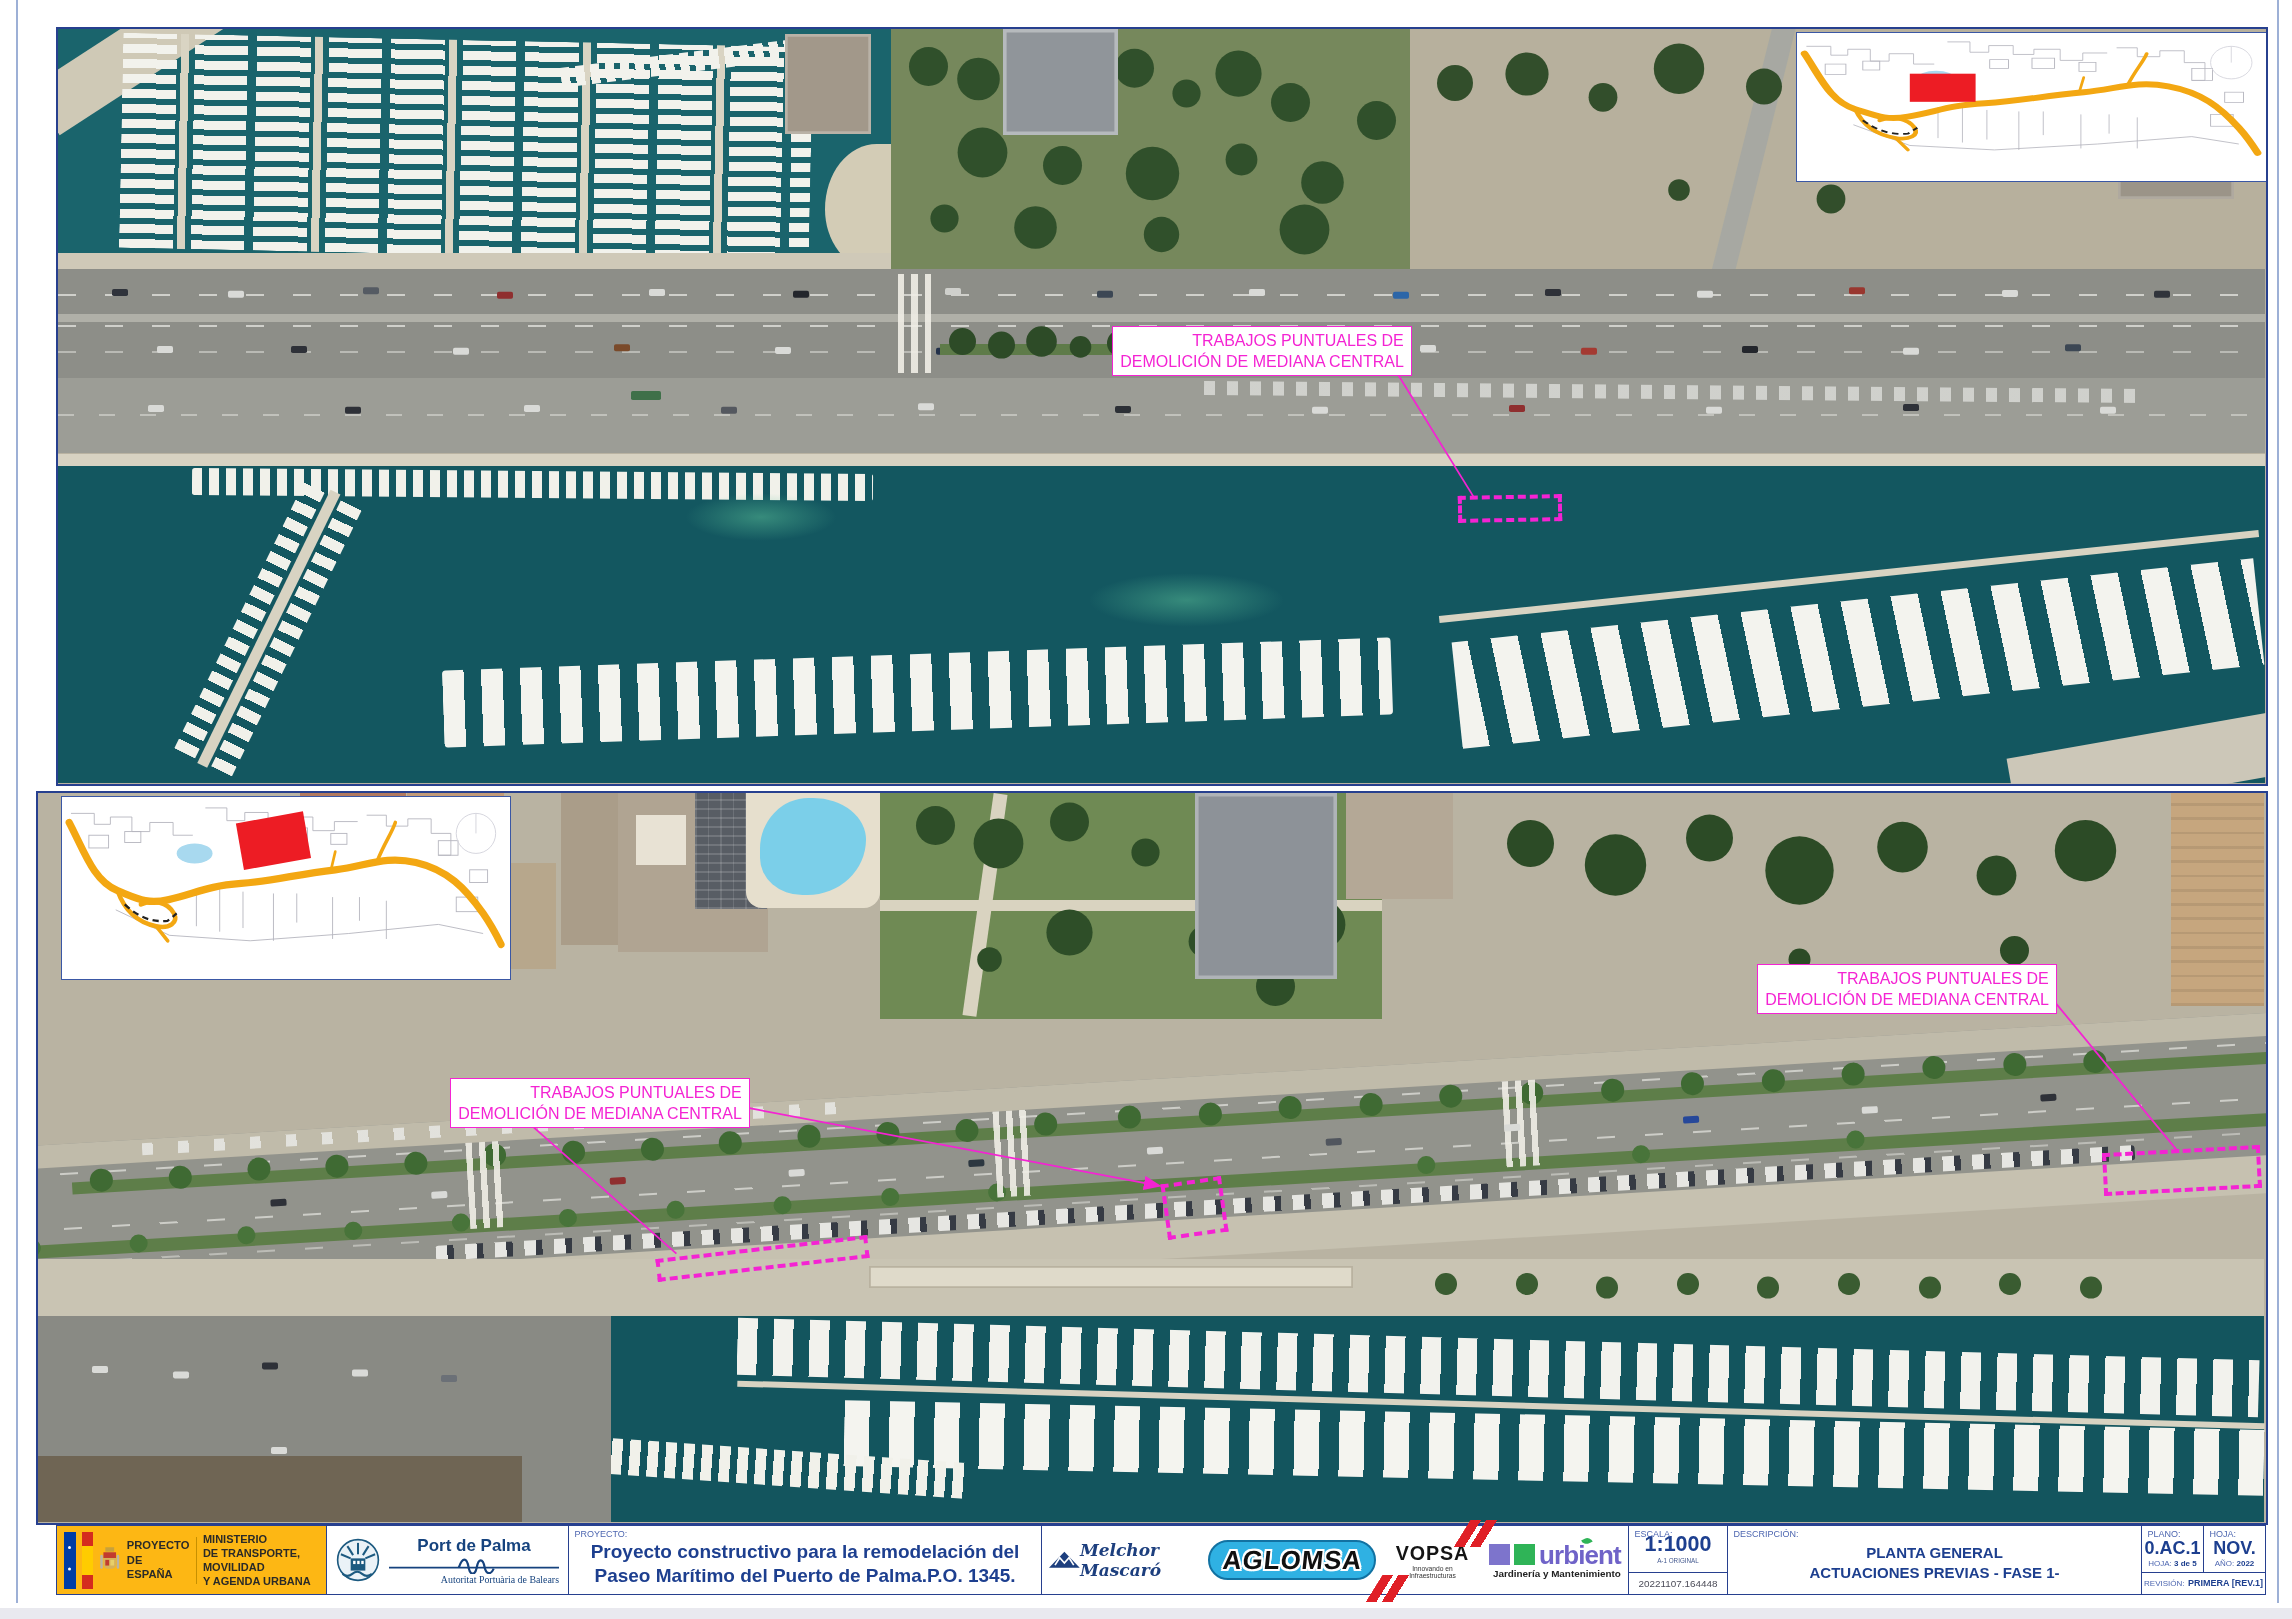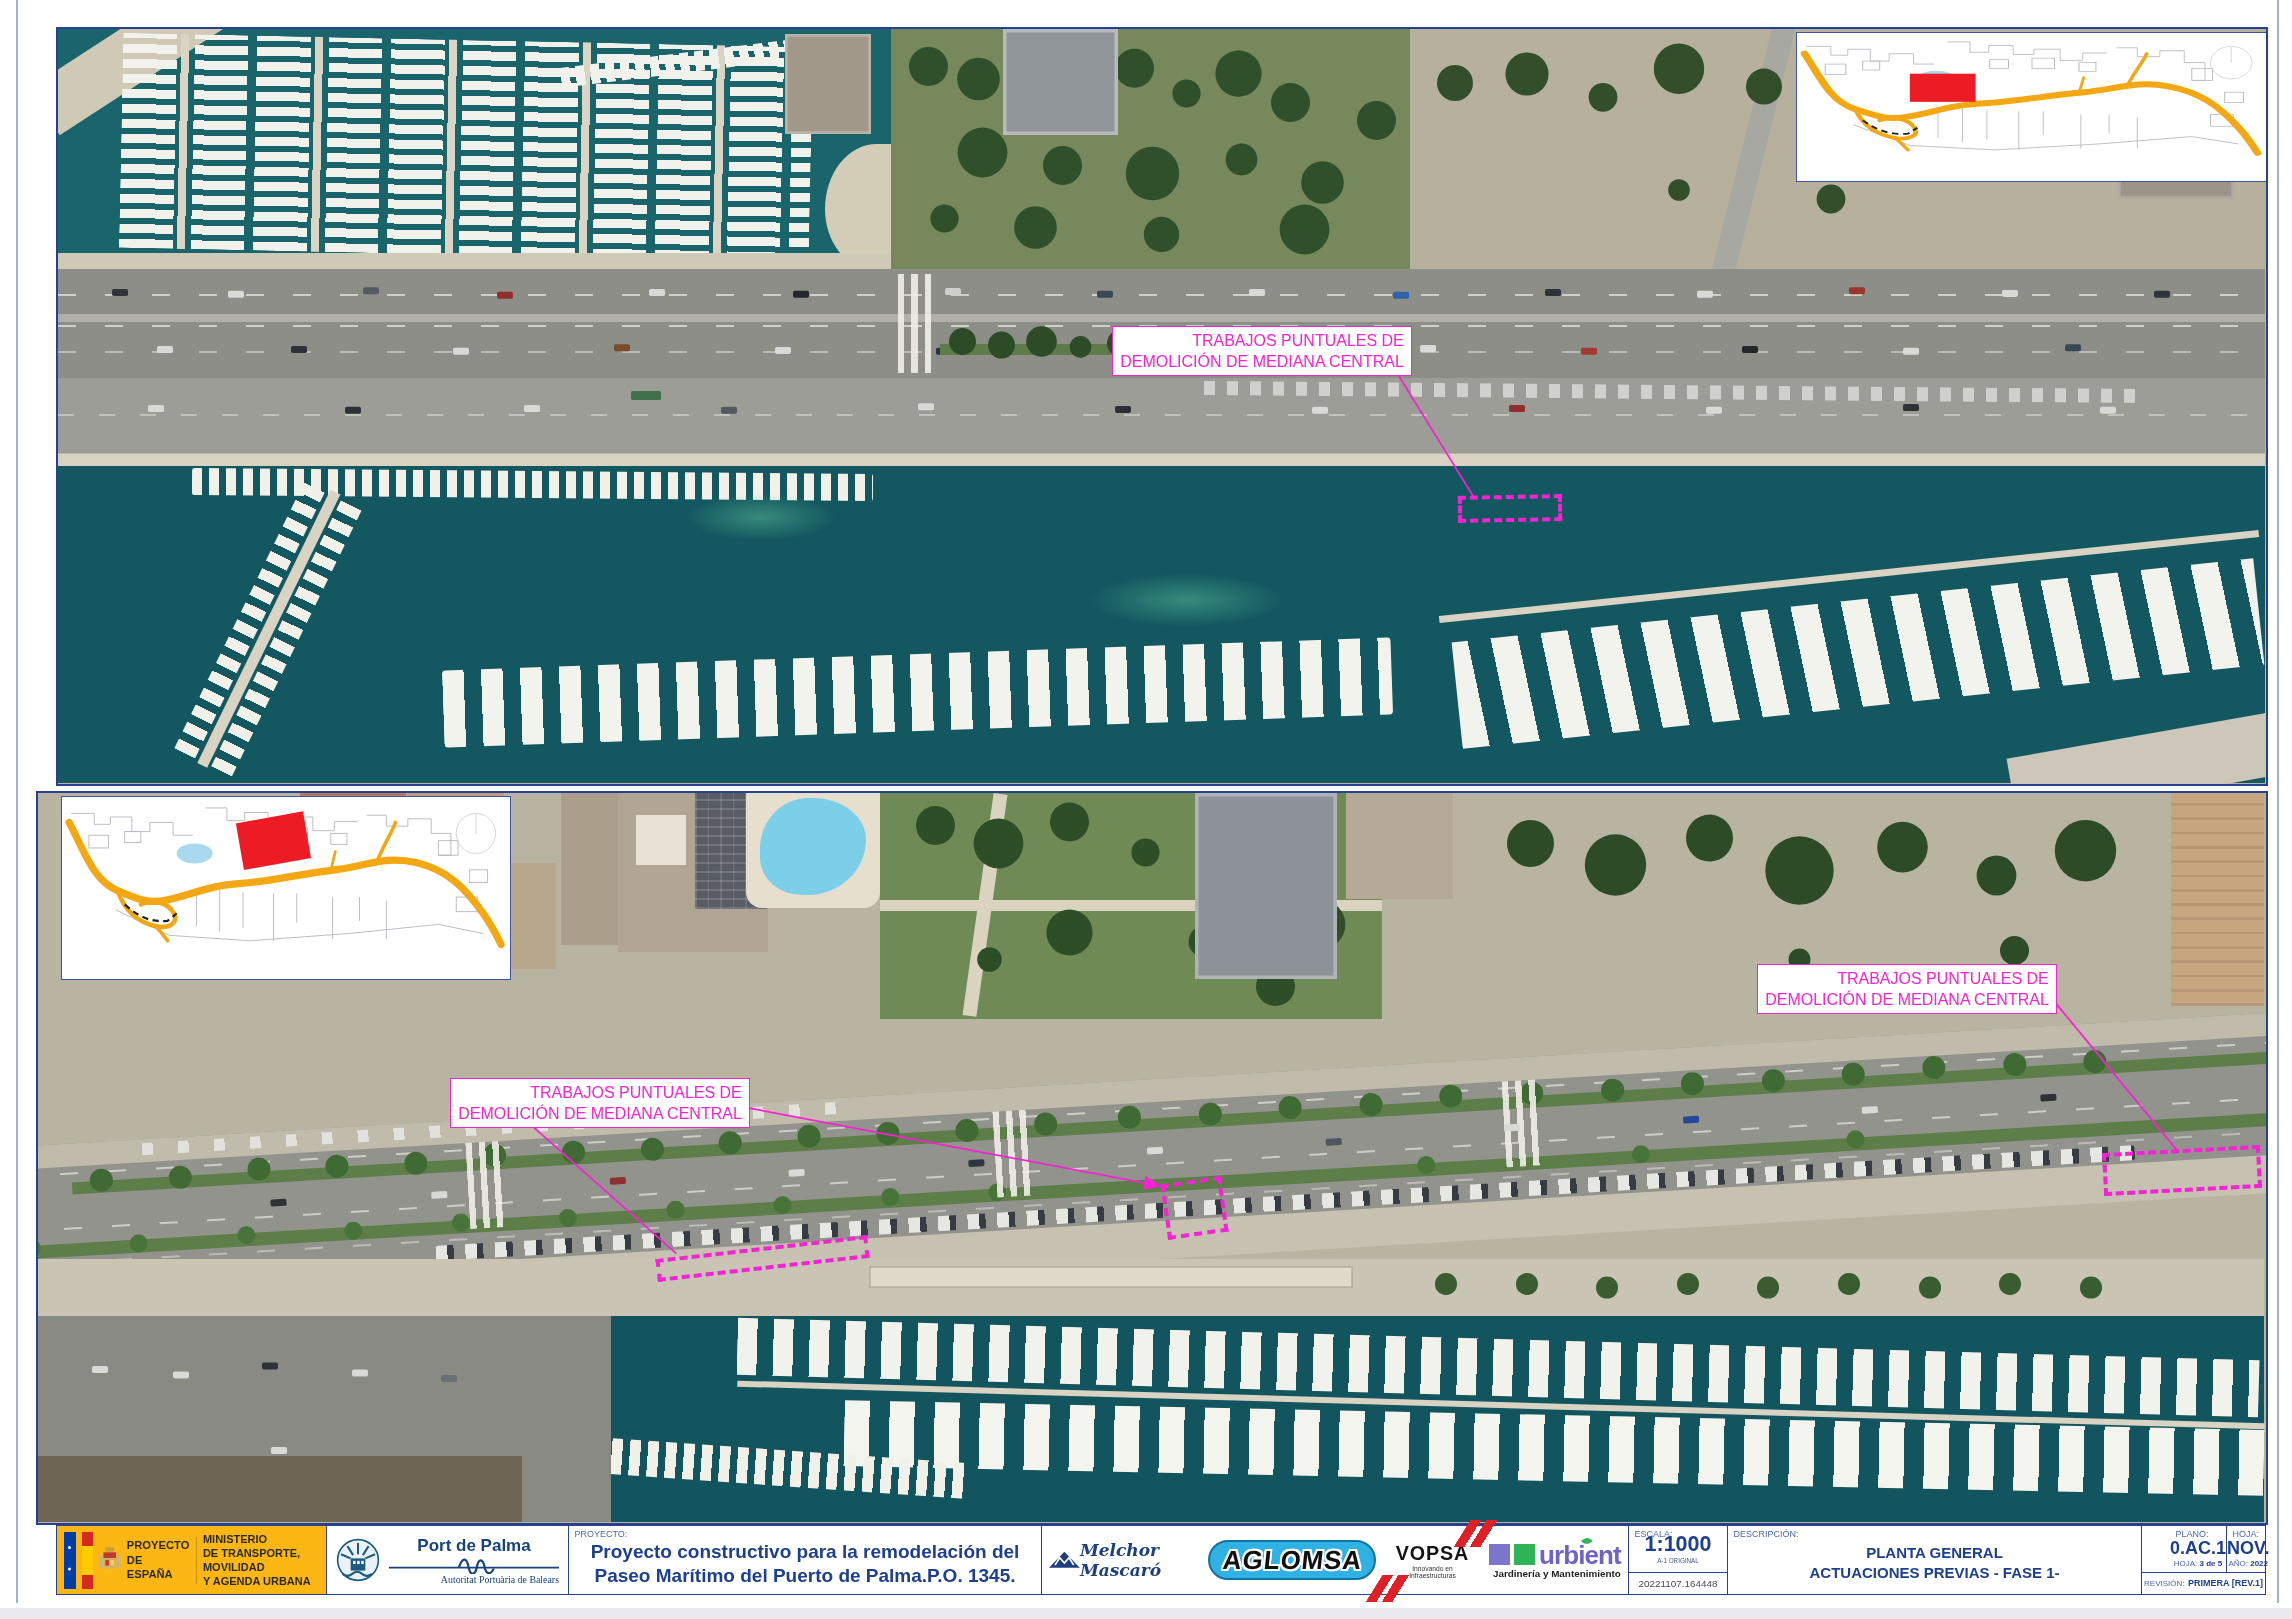--- a/index.html
+++ b/index.html
@@ -233,21 +233,21 @@
   .esc-top{flex:1;position:relative;display:flex;flex-direction:column;align-items:center;justify-content:center;padding-top:0;}
   .esc-val{font-size:21.5px;font-weight:bold;color:#1d3f8f;line-height:1;}
   .esc-note{font-size:6.3px;color:#44598f;margin-top:1.8px;}
   .esc-bot{height:21.5px;border-top:1.8px solid #27408f;display:flex;align-items:center;justify-content:center;
      font-size:9.9px;color:#4c4c58;}
   .desc{width:414px;display:flex;flex-direction:column;justify-content:center;align-items:center;padding-top:5.4px;}
   .desc-line{font-size:15px;font-weight:600;color:#1d3f8f;line-height:1.3;}
   .pfgrp{width:124px;display:flex;flex-direction:column;}
   .pf-top{flex:1;display:flex;}
   .plano,.fecha{flex:1;position:relative;display:flex;flex-direction:column;align-items:center;justify-content:center;padding-top:9px;}
-  .plano{border-right:1.8px solid #27408f;margin-left:28px;}
+  .plano{border-right:1.8px solid #27408f;}
   .pf-val{font-size:18px;font-weight:bold;color:#1d3f8f;line-height:1;}
   .pf-sub{font-size:8px;color:#4d66b0;margin-top:1.8px;}
   .pf-sub b{color:#1d3f8f;}
   .pf-bot{height:21.5px;border-top:1.8px solid #27408f;display:flex;align-items:center;justify-content:center;gap:3.6px;
      font-size:8px;color:#4d66b0;}
   .pf-bot b{font-size:9px;color:#1d3f8f;}
 </style>
 </head>
 <body>
 

